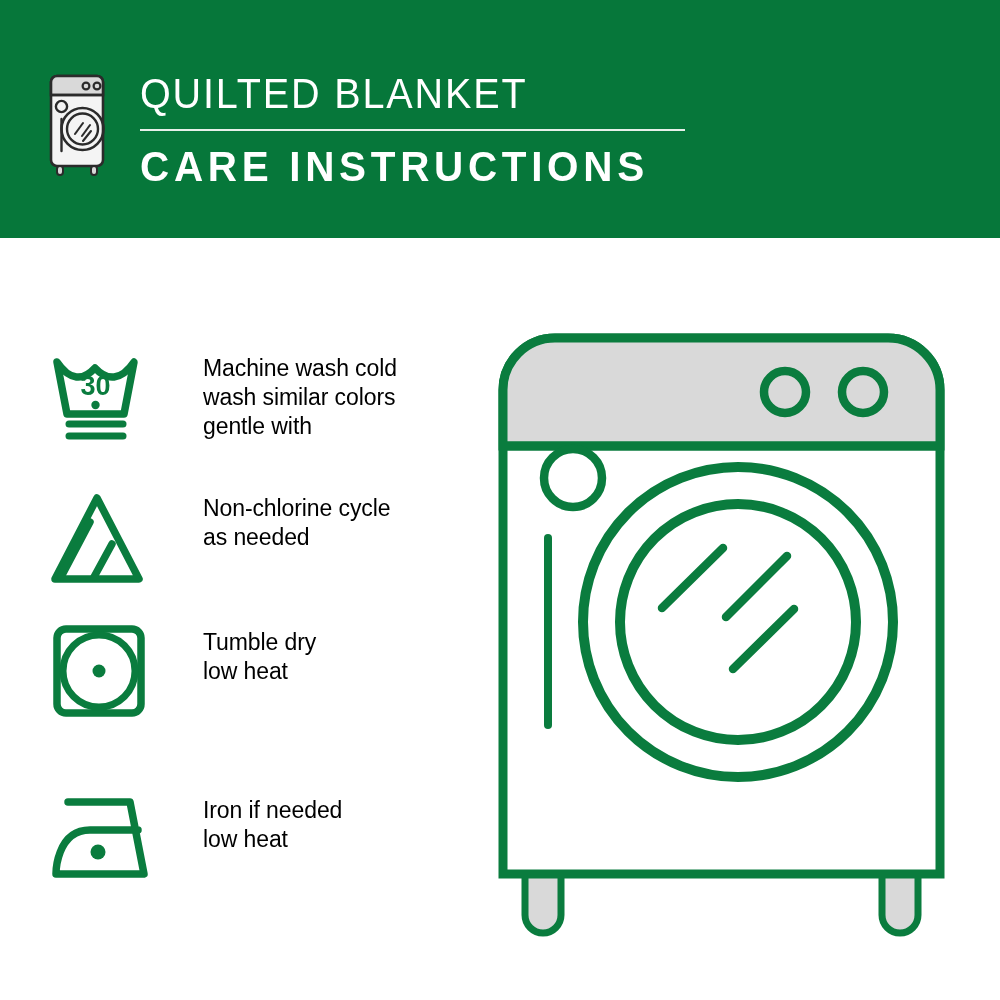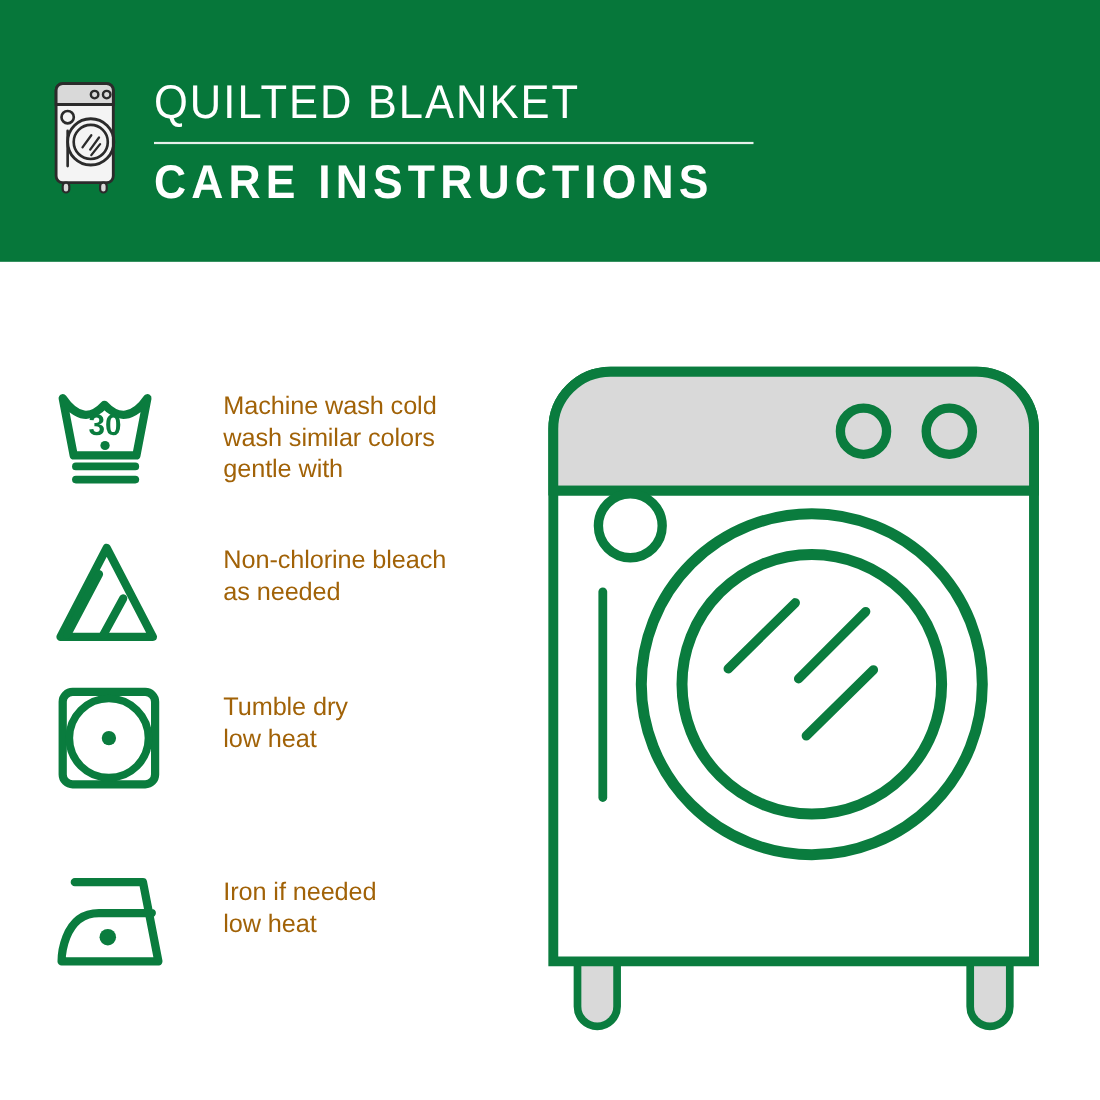--- a/index.html
+++ b/index.html
@@ -91,21 +91,21 @@
     width: 105px;
     flex: 0 0 105px;
     display: block;
   }
   .care-text {
     margin-left: 48px;
     padding-top: 6px;
     font-family: "Liberation Sans", sans-serif;
     font-size: 23px;
     font-weight: 400;
-    color: #a16207;
+    color: #000000;
     line-height: 29px;
     letter-spacing: -0.1px;
   }
   .care-text .line { display: block; white-space: nowrap; }
 
   #care-item-0 { top: 110px; }
   #care-item-1 { top: 250px; }
   #care-item-2 { top: 384px; }
   #care-item-3 { top: 552px; }
 
@@ -191,21 +191,21 @@
       <span class="care-icon">
         <svg viewBox="0 0 105 100" width="105" height="100" xmlns="http://www.w3.org/2000/svg">
           <g fill="none" stroke="#0a7c3e" stroke-width="7.5" stroke-linejoin="round" stroke-linecap="round">
             <path d="M47 10 L 89 91 L 5 91 Z"></path>
             <line x1="40" y1="34" x2="11" y2="89"></line>
             <line x1="62" y1="56" x2="44" y2="89"></line>
           </g>
         </svg>
       </span>
       <span class="care-text">
-        <span class="line">Non-chlorine bleach</span>
+        <span class="line">Non-chlorine cycle</span>
         <span class="line">as needed</span>
       </span>
     </div>
 
     <div class="care-item" id="care-item-2">
       <span class="care-icon">
         <svg viewBox="0 0 105 100" width="105" height="100" xmlns="http://www.w3.org/2000/svg">
           <rect x="7" y="7" width="84" height="84" rx="9" ry="9" fill="none" stroke="#0a7c3e" stroke-width="7.5"></rect>
           <circle cx="49" cy="49" r="36" fill="none" stroke="#0a7c3e" stroke-width="7"></circle>
           <circle cx="49" cy="49" r="6.5" fill="#0a7c3e"></circle>

